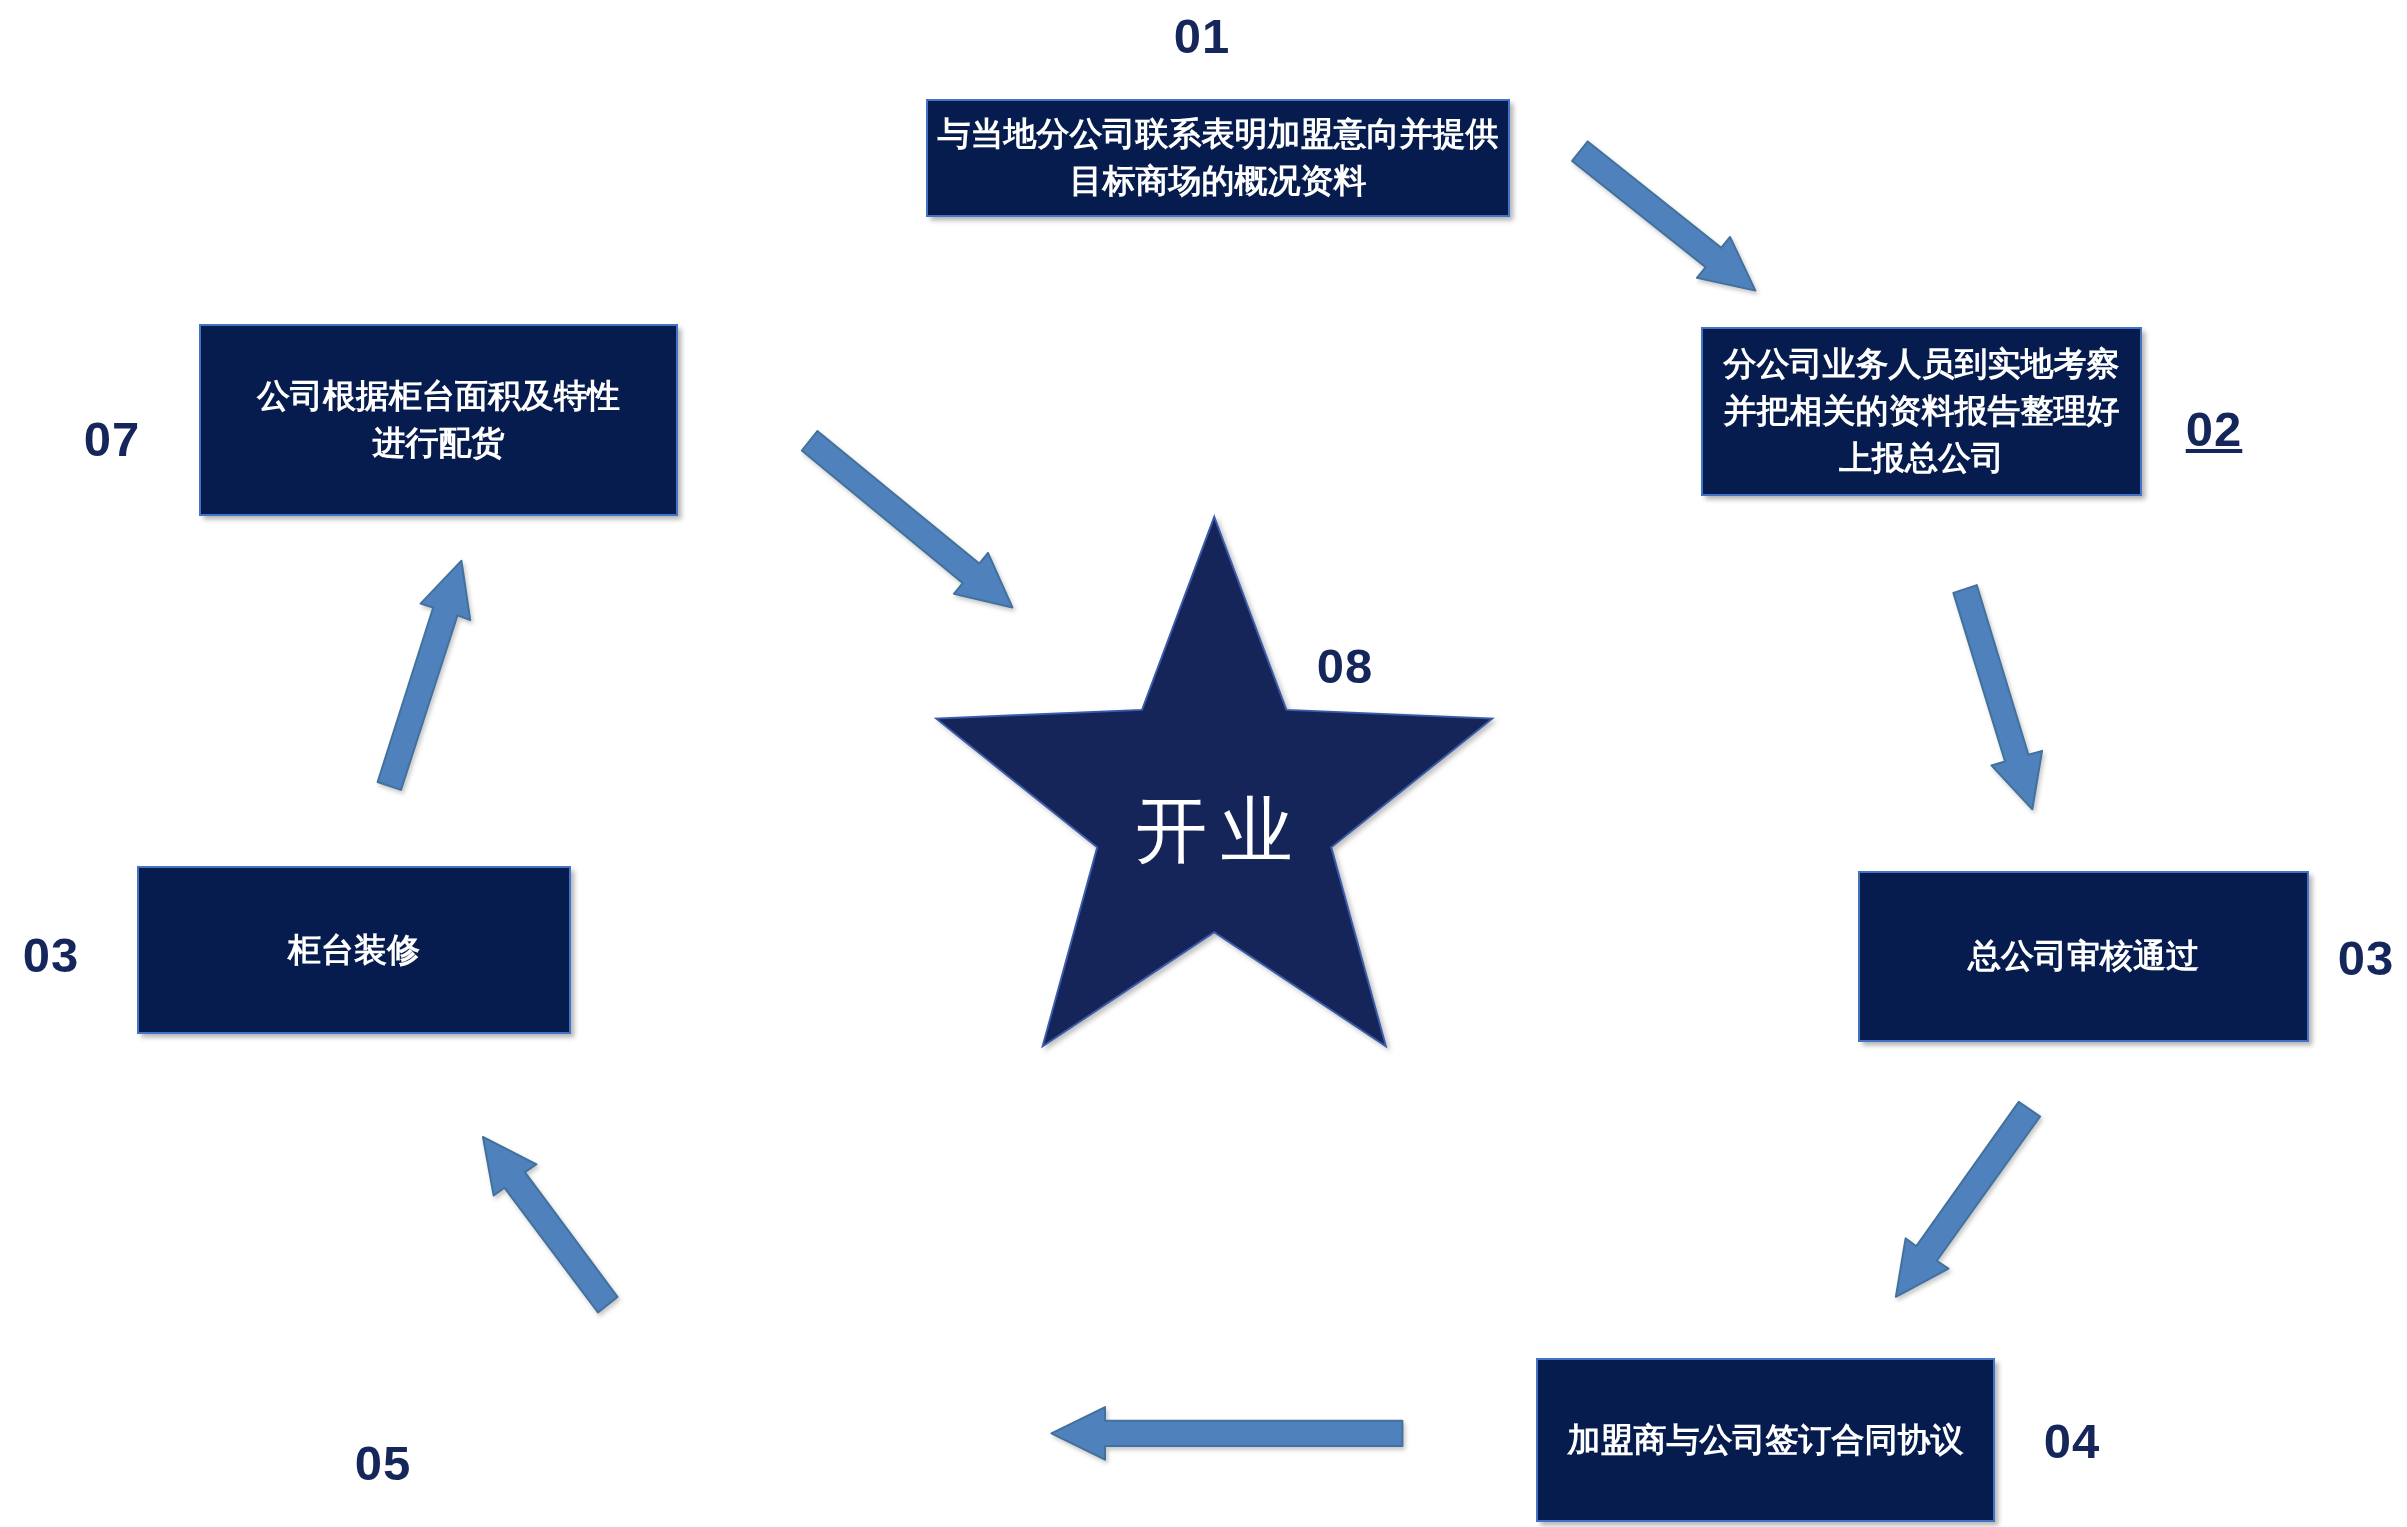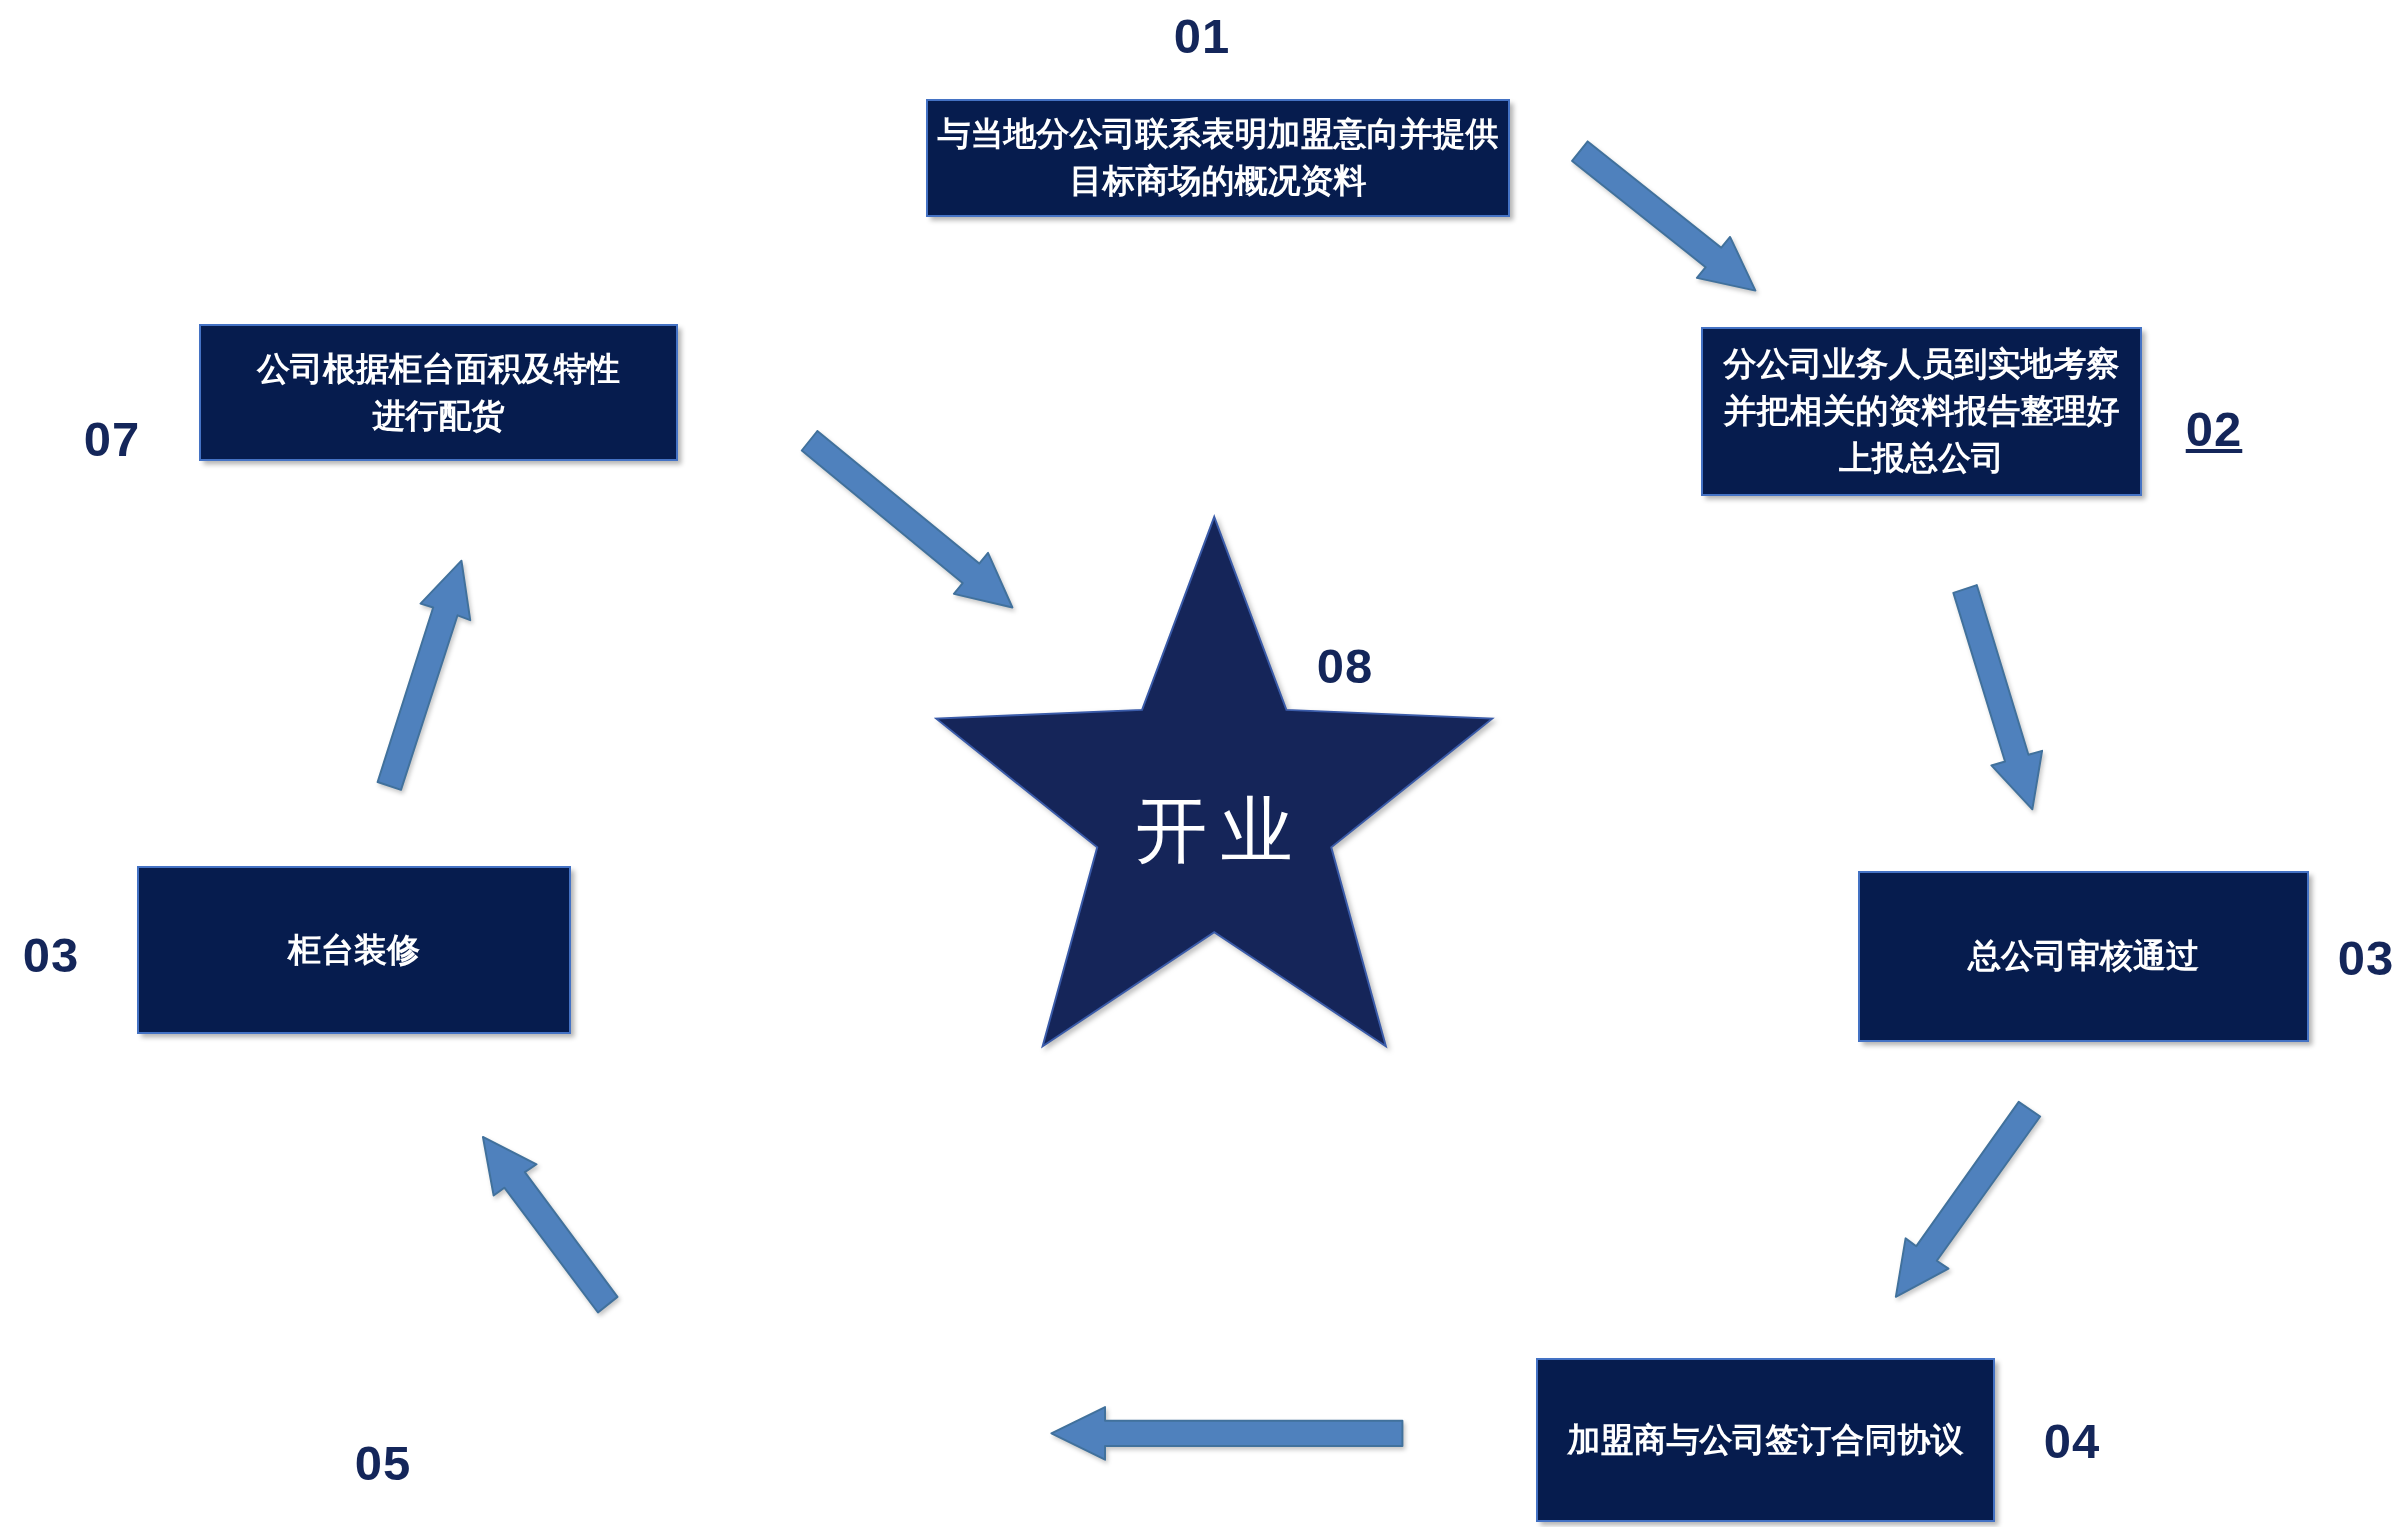--- a/index.html
+++ b/index.html
@@ -69,21 +69,21 @@
     letter-spacing: 13.7px;
     padding-left: 13.7px; 
     white-space: nowrap;
   }
   #box1 { left: 926px;  top: 99px;  width: 584px; height: 118px; }
   #box2 { left: 1701px; top: 327px;  width: 441px; height: 169px; }
   #box3 { left: 1858px; top: 871px;  width: 451px; height: 171px; }
   #box4 { left: 1536px; top: 1358px; width: 459px; height: 164px; }
   #box5 { left: 456px;  top: 1355px; width: 482px; height: 167px; }
   #box6 { left: 137px;  top: 866px;  width: 434px; height: 168px; }
-  #box7 { left: 199px;  top: 324px;  width: 479px; height: 137px; }
+  #box7 { left: 199px;  top: 324px;  width: 479px; height: 192px; }
   #num1 { left: 1202px; top: 36px; }
   #num2 { left: 2214px; top: 429px; text-decoration: underline; }
   #num3 { left: 2366px; top: 958px; }
   #num4 { left: 2072px; top: 1441px; }
   #num5 { left: 383px;  top: 1463px; }
   #num6 { left: 51px;   top: 955px; }
   #num7 { left: 112px;  top: 439px; }
   #num8 { left: 1345px; top: 666px; }
 </style>
 </head>

